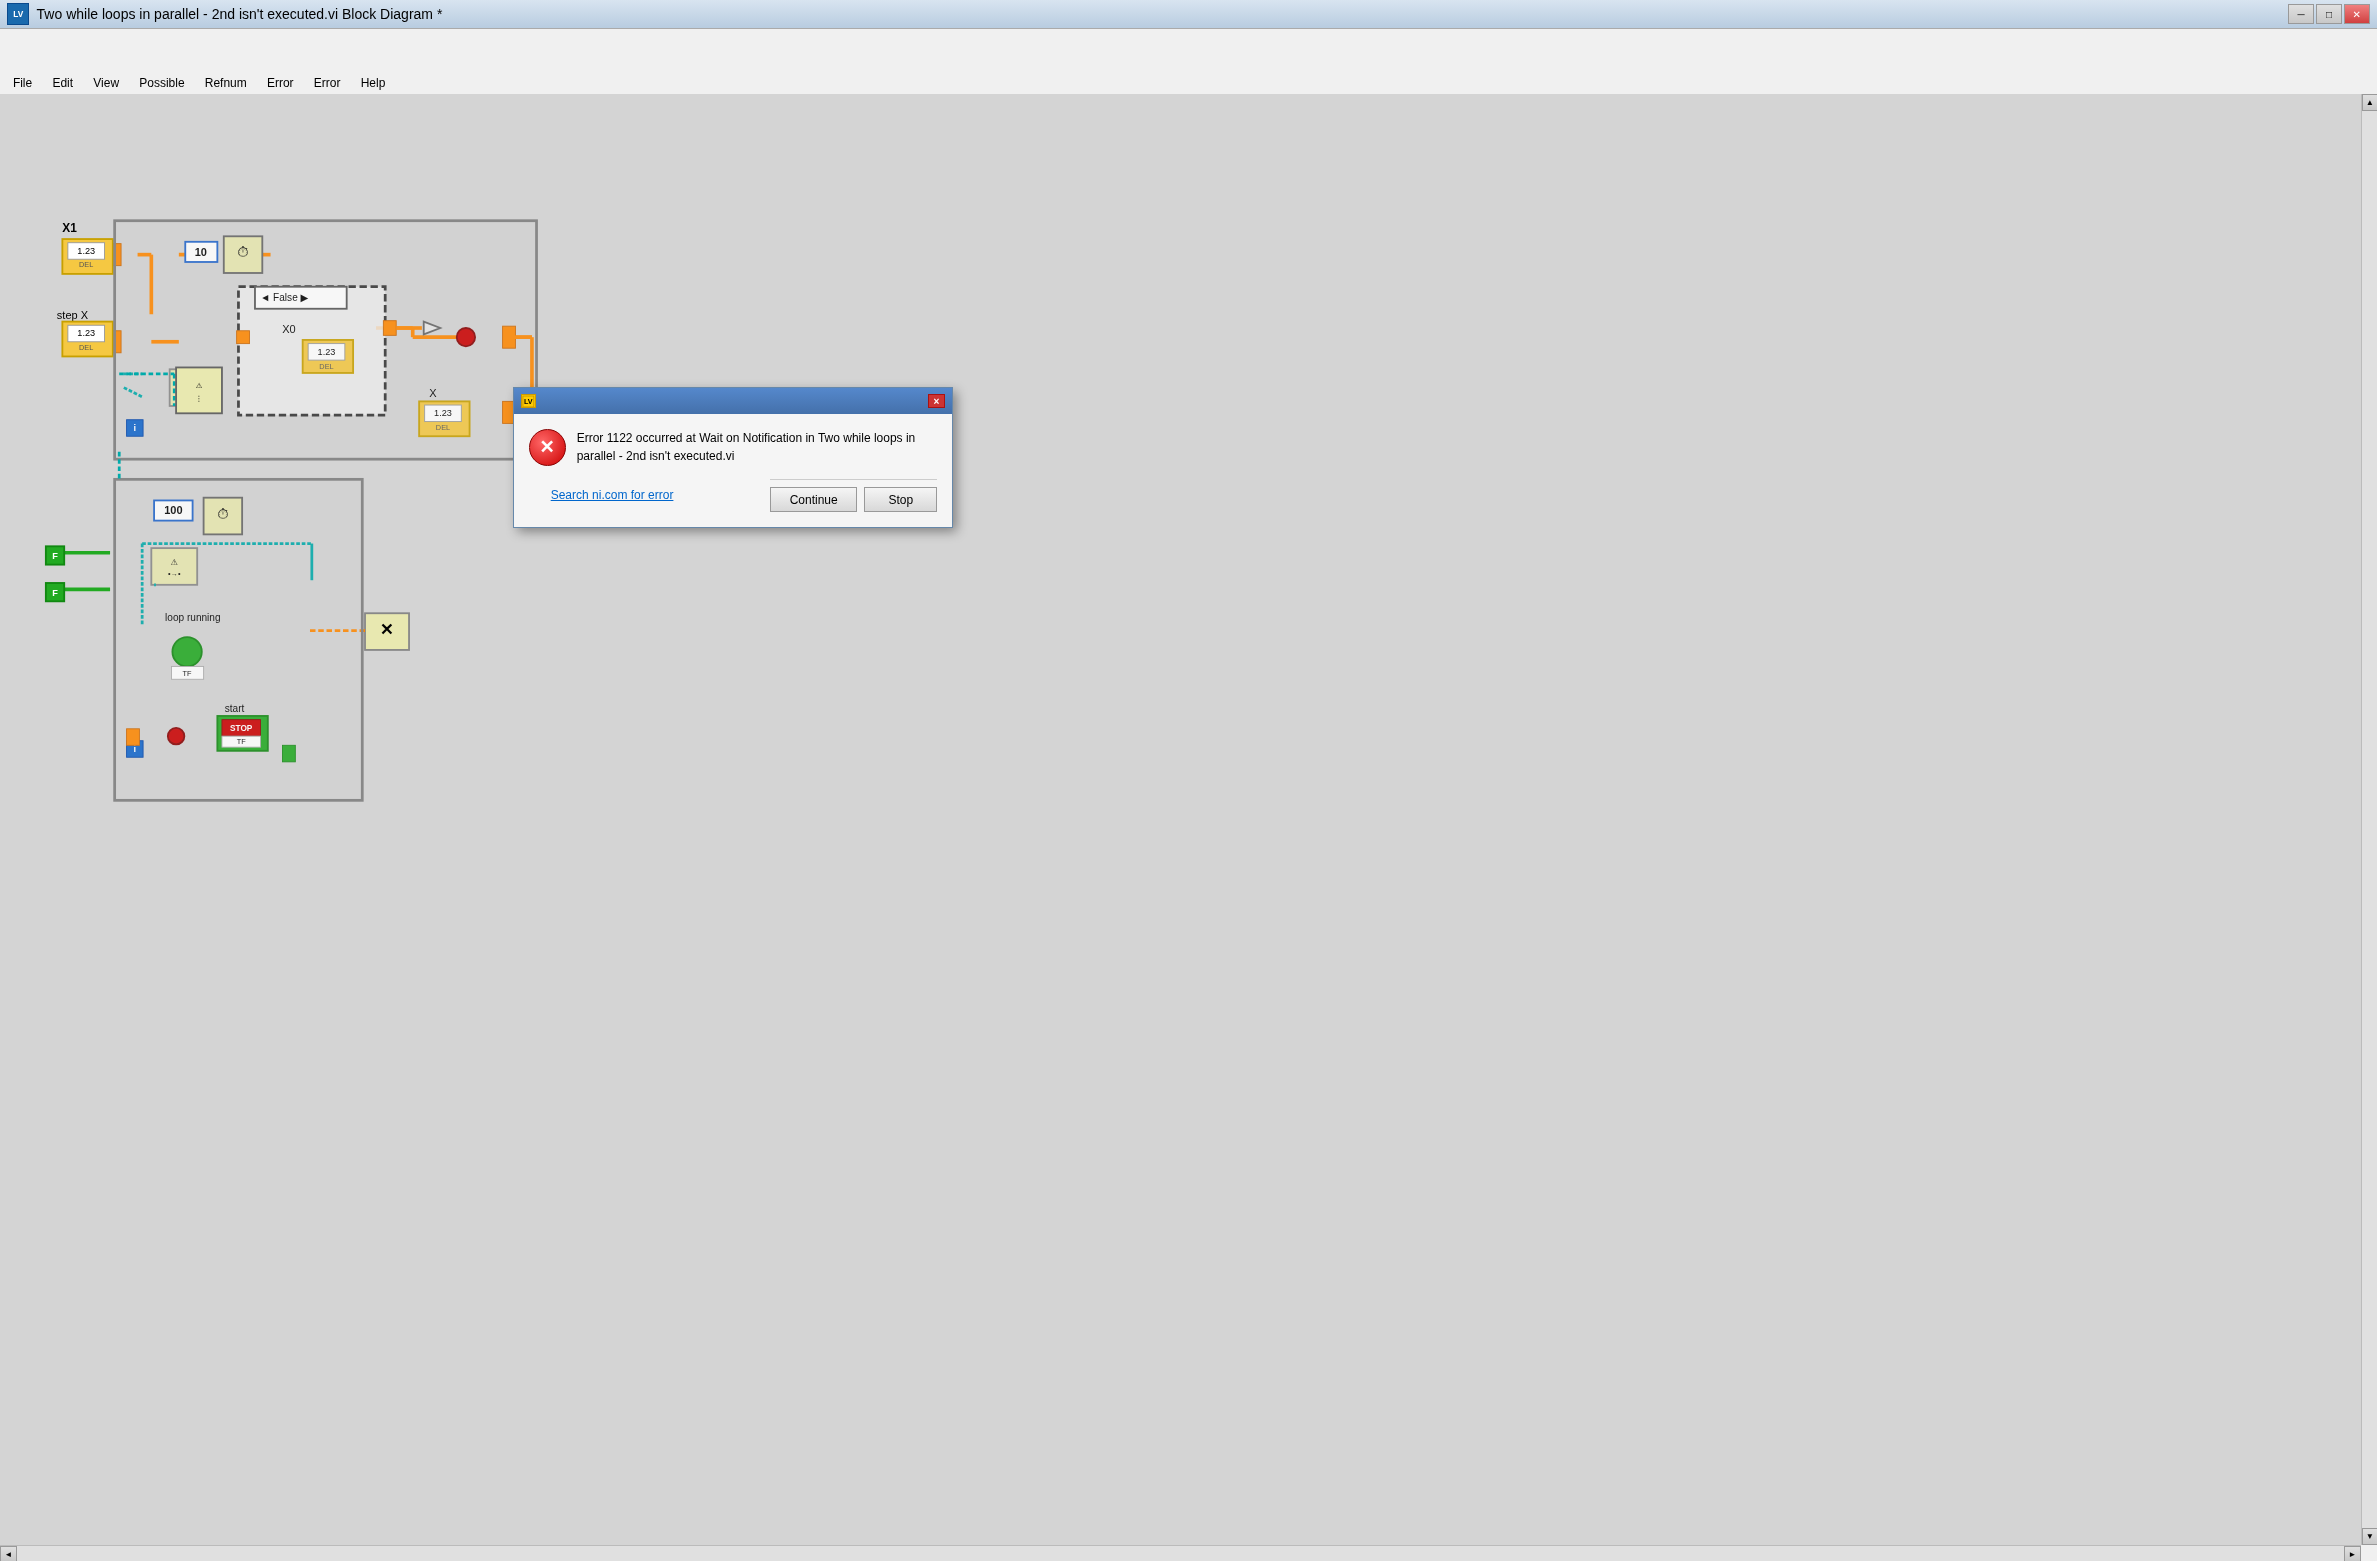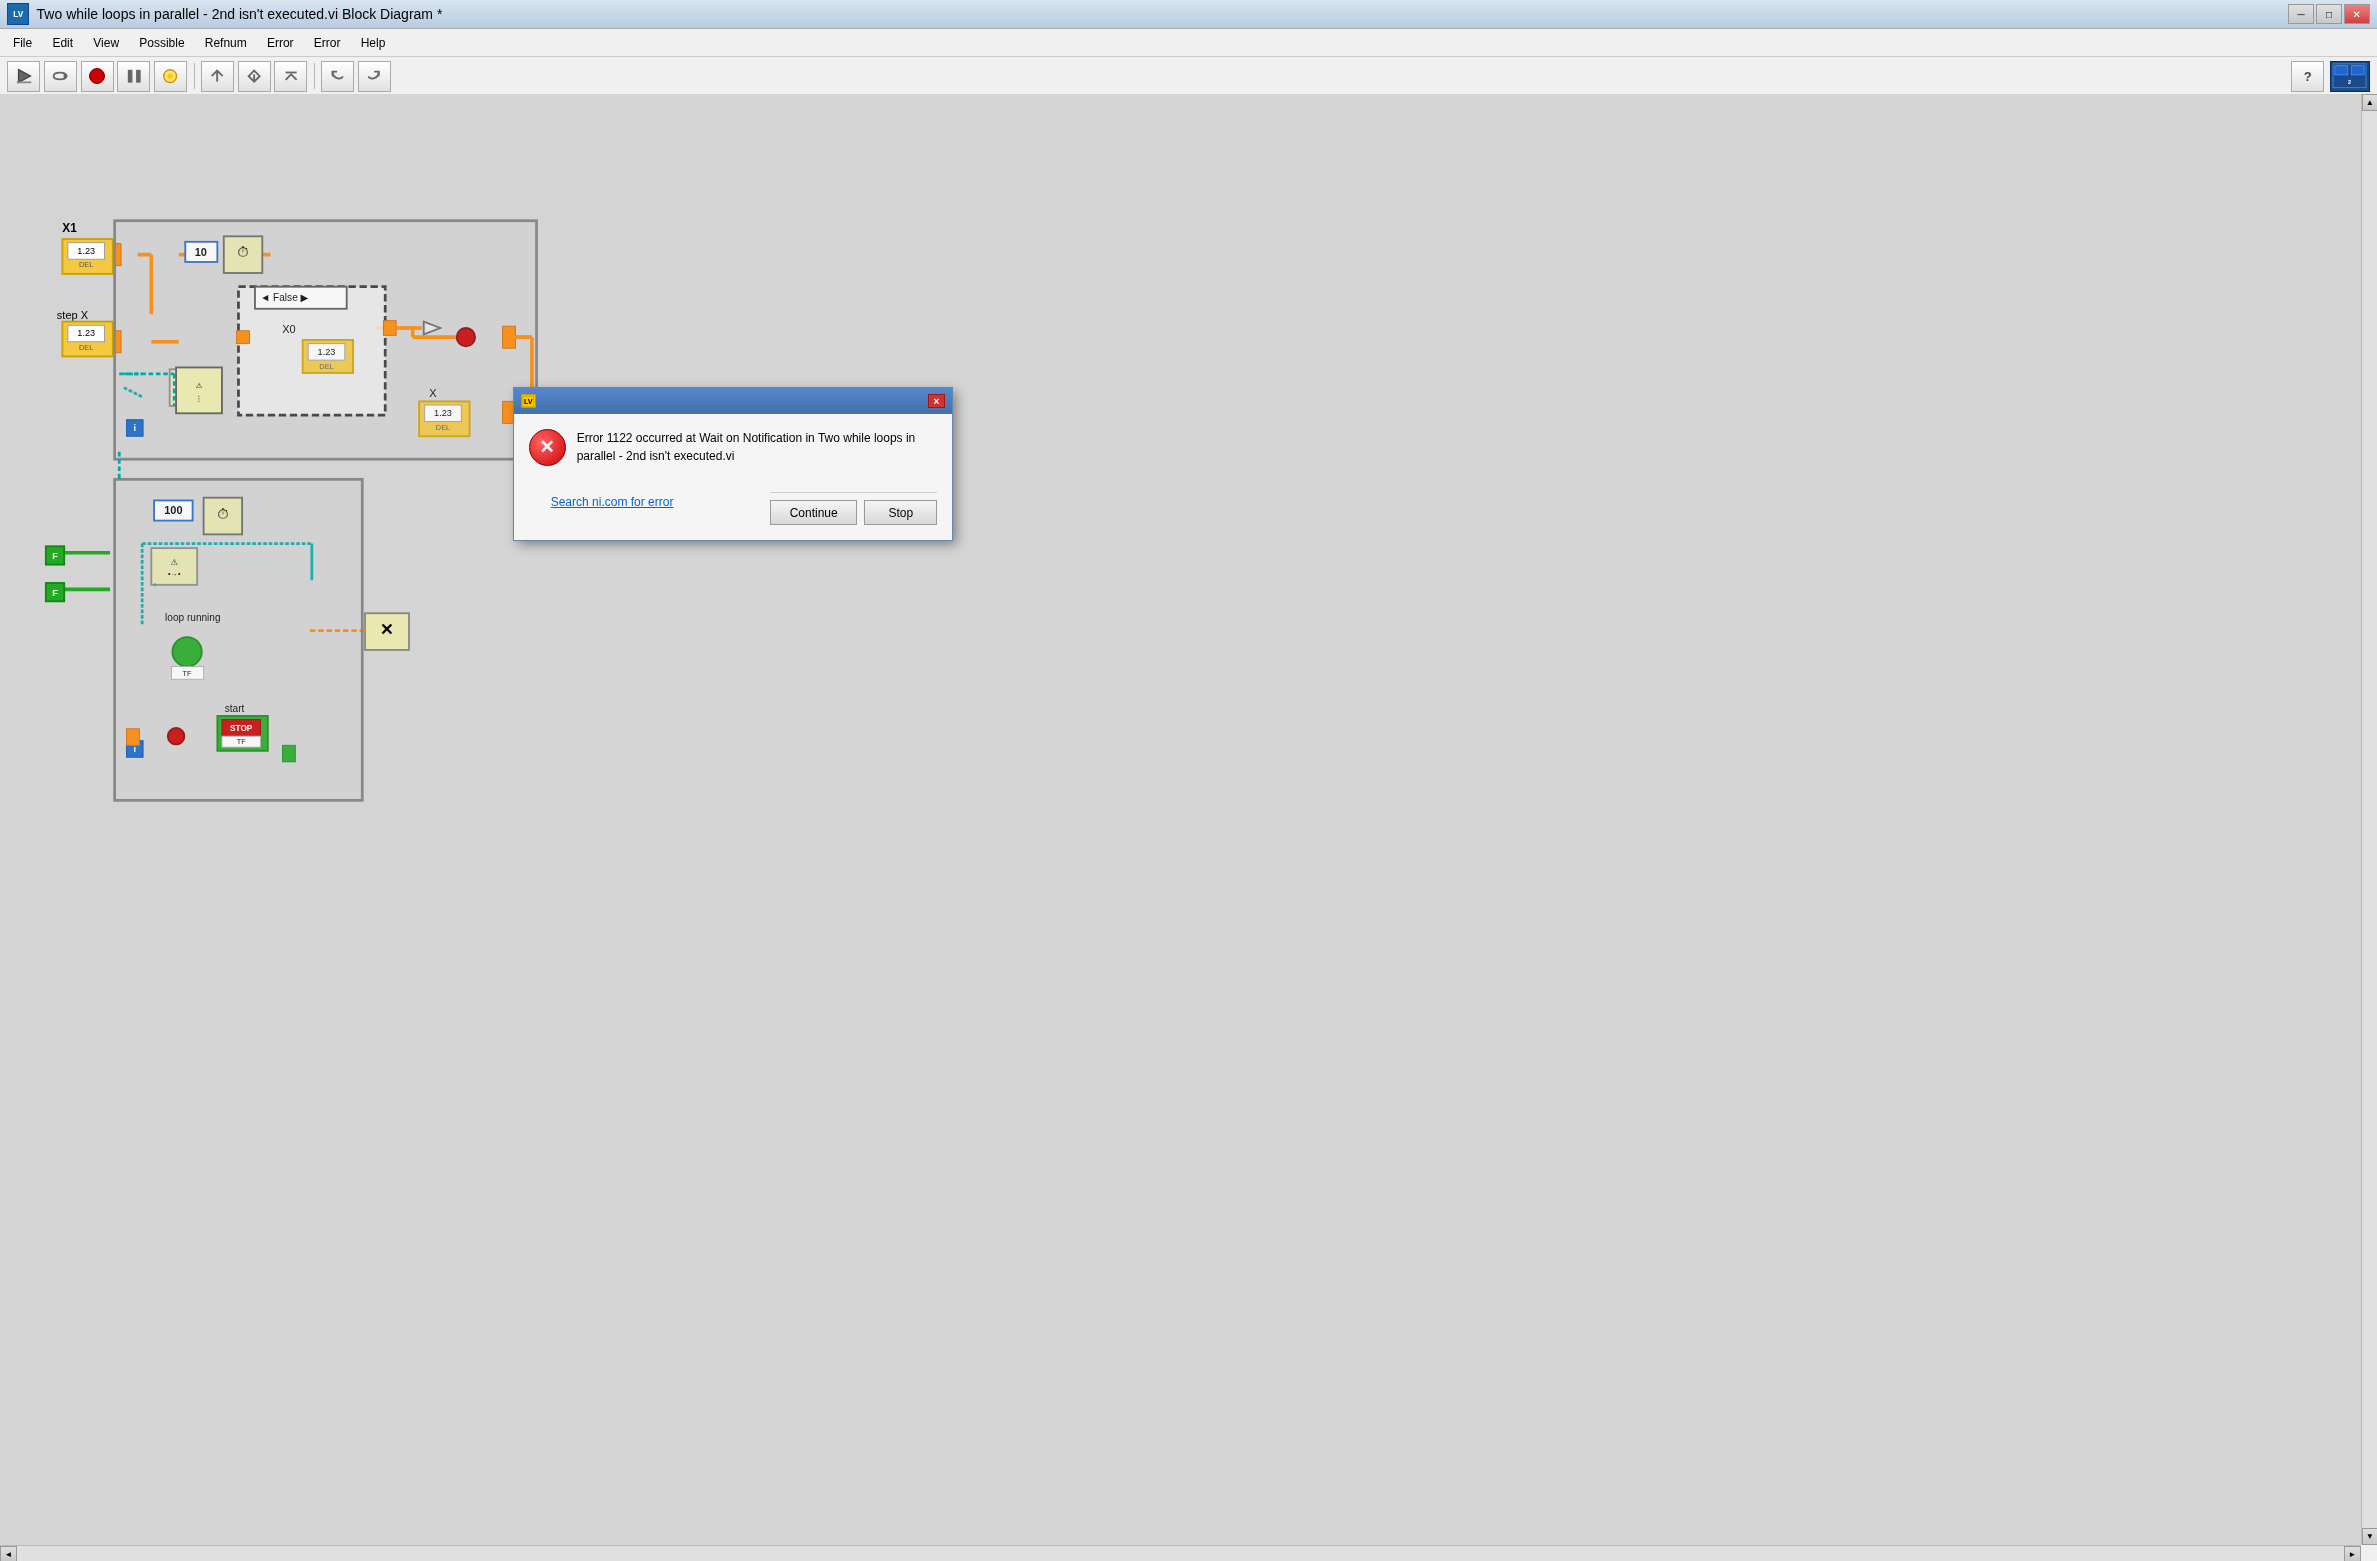--- a/index.html
+++ b/index.html
@@ -24,20 +24,21 @@
 
     
     #menu-bar {
       background: #f0f0f0;
       height: 28px;
       display: flex;
       align-items: center;
       padding: 0 3.7px;
       border-bottom: 0.9px solid #ccc;
       gap: 1.8px;
+      margin-top: 40px;
     }
     .menu-item { padding: 2.8px 9.2px; cursor: pointer; font-size: 12px; }
 
     
     #toolbar {
       background: #f0f0f0;
       height: 39px;
       display: flex;
       align-items: center;
       padding: 0 7.3px;
@@ -143,21 +144,21 @@
       border-radius: 50%;
       border: 1.8px solid #880000;
       display: flex; align-items: center; justify-content: center;
       color: white; font-size: 18.3px; font-weight: bold;
     }
     .error-text { font-size: 12px; line-height: 1.5; color: #000; }
     .dialog-section { margin-bottom: 9.2px; }
     .dialog-section .section-title { font-weight: bold; font-size: 12px; margin-bottom: 5.5px; }
     .dialog-section .section-body { font-size: 12px; line-height: 1.5; }
     .dialog-link { color: #0066cc; text-decoration: underline; cursor: pointer; font-size: 12px; margin-left: 22px; }
-    .dialog-buttons { display: flex; justify-content: flex-end; gap: 7.3px; margin-top: 13px; padding-top: 7.3px; border-top: 0.9px solid #ccc; }
+    .dialog-buttons { display: flex; justify-content: flex-end; gap: 7.3px; padding-top: 7.3px; border-top: 0.9px solid #ccc; }
     .dialog-btn {
       padding: 4.6px 18.3px;
       background: linear-gradient(to bottom, #f5f5f5, #d8d8d8);
       border: 0.9px solid #999;
       font-size: 12px;
       cursor: pointer;
       min-width: 73px; text-align: center;
     }
 
     

